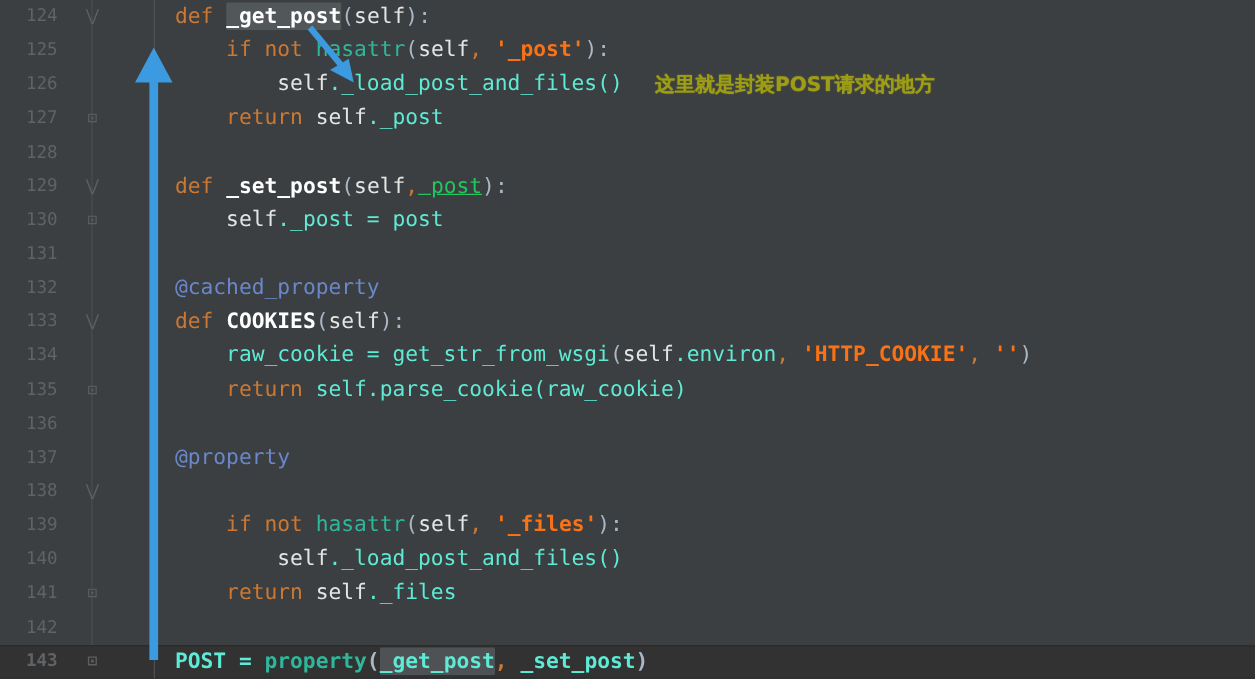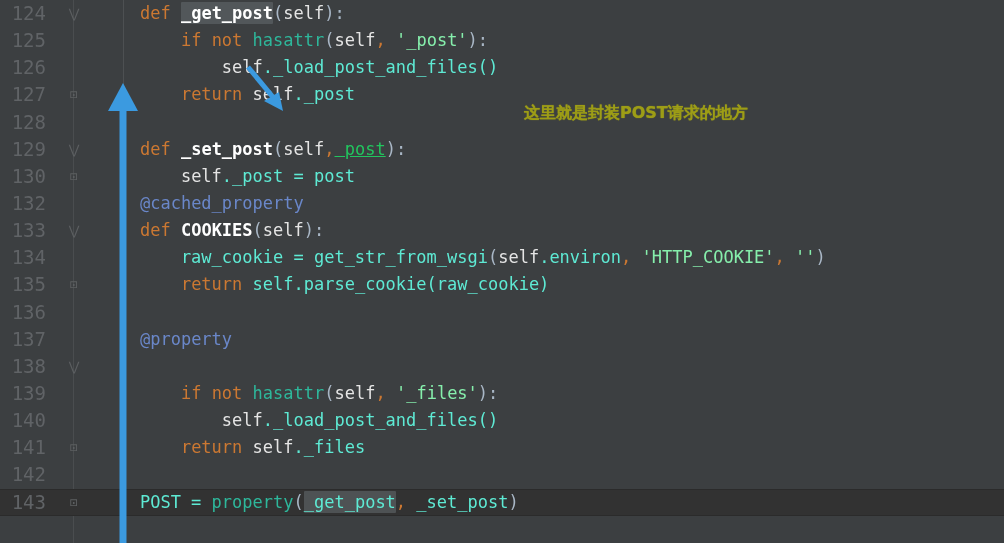--- a/index.html
+++ b/index.html
@@ -21,29 +21,30 @@
   
   .row {
     position: relative;
     height: 27.15px;
     line-height: 27.15px;
     white-space: pre;
   }
   .row.current {
     background: #323232;
     box-shadow: inset 0 1px 0 #2b2b2b, inset 0 -1px 0 #2b2b2b;
+    font-weight: bold;
   }
 
   .gutter-num {
     position: absolute;
     left: 0;
     width: 46px;
     text-align: right;
     color: #606366;
-    font-size: 19px;
+    font-size: 14px;
     user-select: none;
   }
   .fold {
     position: absolute;
     left: 64px;
     width: 20px;
     text-align: center;
     color: #5c5f61;
     font-size: 13px;
     user-select: none;
@@ -75,21 +76,21 @@
     top: 0;
     color: #a9b7c6;
   }
 
   
   .kw      { color: #cc7832; font-weight: normal; }   
   .fn      { color: #ffffff; font-weight: bold; }   
   .self    { color: #e5e5e5; }                      
   .param   { color: #22c55e; text-decoration: underline; }
   .builtin { color: #2eb79b; }                      
-  .str     { color: #86efac; font-weight: normal; }                      
+  .str     { color: #f97316; font-weight: bold; }                      
   .deco    { color: #6a87c9; }                      
   .punct   { color: #a9b7c6; }
   .comma   { color: #cc7832; }
   .plain   { color: #5eead4; }
 
   
   .hl {
     background: #52575a;
     border-radius: 1px;
     padding: 1px 0;
@@ -98,21 +99,20 @@
     background: #4e5254;
     border-radius: 1px;
     padding: 1px 0;
   }
 
   
   .annot-layer {
     position: absolute;
     inset: 0;
     pointer-events: none;
-    margin-top: 45px;
   }
   .cn-note {
     position: absolute;
     left: 524px;
     top: 58px;
     color: #9d9d16;
     font-family: "DejaVu Sans", "Liberation Sans", sans-serif;
     font-size: 16px;
     font-weight: bold;
     white-space: nowrap;
@@ -127,20 +127,21 @@
   <div class="fold-rail"></div>
 
   <div id="rows">
       <div class="row"><span class="gutter-num">124</span><span class="fold">⋁</span><span class="code"><span class="plain">    </span><span class="kw">def</span><span class="plain"> </span><span class="fn hl">_get_post</span><span class="punct">(</span><span class="self">self</span><span class="punct">)</span><span class="punct">:</span></span></div>
       <div class="row"><span class="gutter-num">125</span><span class="fold"></span><span class="code"><span class="plain">        </span><span class="kw">if</span><span class="plain"> </span><span class="kw">not</span><span class="plain"> </span><span class="builtin">hasattr</span><span class="punct">(</span><span class="self">self</span><span class="comma">,</span><span class="plain"> </span><span class="str">'_post'</span><span class="punct">)</span><span class="punct">:</span></span></div>
       <div class="row"><span class="gutter-num">126</span><span class="fold"></span><span class="code"><span class="plain">            </span><span class="self">self</span><span class="plain">._load_post_and_files()</span></span></div>
       <div class="row"><span class="gutter-num">127</span><span class="fold">⊡</span><span class="code"><span class="plain">        </span><span class="kw">return</span><span class="plain"> </span><span class="self">self</span><span class="plain">._post</span></span></div>
       <div class="row"><span class="gutter-num">128</span><span class="fold"></span><span class="code"></span></div>
       <div class="row"><span class="gutter-num">129</span><span class="fold">⋁</span><span class="code"><span class="plain">    </span><span class="kw">def</span><span class="plain"> </span><span class="fn">_set_post</span><span class="punct">(</span><span class="self">self</span><span class="comma">,</span><span class="param"> post</span><span class="punct">)</span><span class="punct">:</span></span></div>
       <div class="row"><span class="gutter-num">130</span><span class="fold">⊡</span><span class="code"><span class="plain">        </span><span class="self">self</span><span class="plain">._post = post</span></span></div>
+      <div class="row"><span class="gutter-num">131</span><span class="fold"></span><span class="code"></span></div>
       <div class="row"><span class="gutter-num">132</span><span class="fold"></span><span class="code"><span class="plain">    </span><span class="deco">@cached_property</span></span></div>
       <div class="row"><span class="gutter-num">133</span><span class="fold">⋁</span><span class="code"><span class="plain">    </span><span class="kw">def</span><span class="plain"> </span><span class="fn">COOKIES</span><span class="punct">(</span><span class="self">self</span><span class="punct">)</span><span class="punct">:</span></span></div>
       <div class="row"><span class="gutter-num">134</span><span class="fold"></span><span class="code"><span class="plain">        raw_cookie = get_str_from_wsgi</span><span class="punct">(</span><span class="self">self</span><span class="plain">.environ</span><span class="comma">,</span><span class="plain"> </span><span class="str">'HTTP_COOKIE'</span><span class="comma">,</span><span class="plain"> </span><span class="str">''</span><span class="punct">)</span></span></div>
       <div class="row"><span class="gutter-num">135</span><span class="fold">⊡</span><span class="code"><span class="plain">        </span><span class="kw">return</span><span class="plain"> self.parse_cookie(raw_cookie)</span></span></div>
       <div class="row"><span class="gutter-num">136</span><span class="fold"></span><span class="code"></span></div>
       <div class="row"><span class="gutter-num">137</span><span class="fold"></span><span class="code"><span class="plain">    </span><span class="deco">@property</span></span></div>
       <div class="row"><span class="gutter-num">138</span><span class="fold">⋁</span></div>
       <div class="row"><span class="gutter-num">139</span><span class="fold"></span><span class="code"><span class="plain">        </span><span class="kw">if</span><span class="plain"> </span><span class="kw">not</span><span class="plain"> </span><span class="builtin">hasattr</span><span class="punct">(</span><span class="self">self</span><span class="comma">,</span><span class="plain"> </span><span class="str">'_files'</span><span class="punct">)</span><span class="punct">:</span></span></div>
       <div class="row"><span class="gutter-num">140</span><span class="fold"></span><span class="code"><span class="plain">            </span><span class="self">self</span><span class="plain">._load_post_and_files()</span></span></div>
       <div class="row"><span class="gutter-num">141</span><span class="fold">⊡</span><span class="code"><span class="plain">        </span><span class="kw">return</span><span class="plain"> </span><span class="self">self</span><span class="plain">._files</span></span></div>

